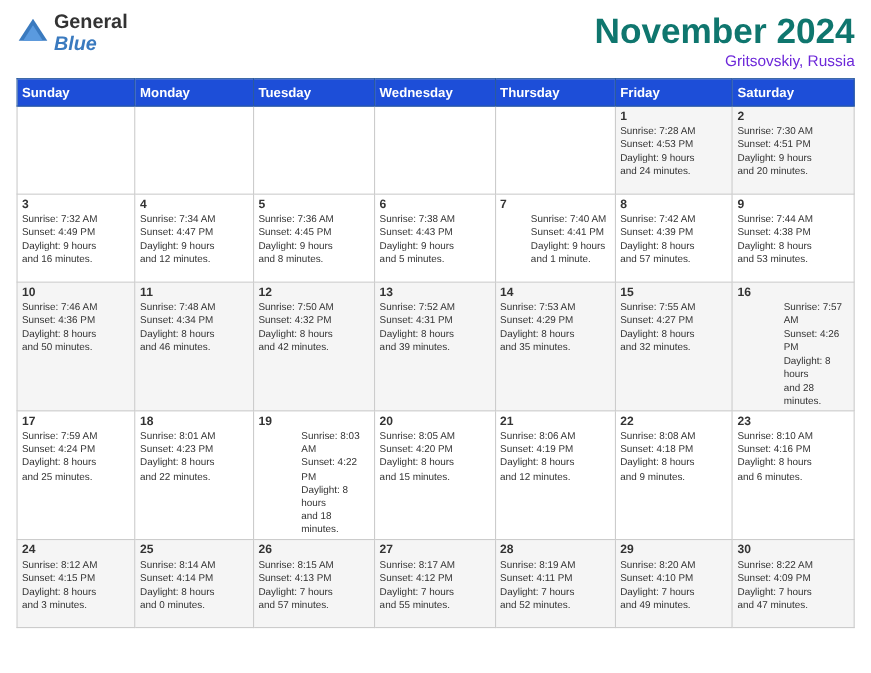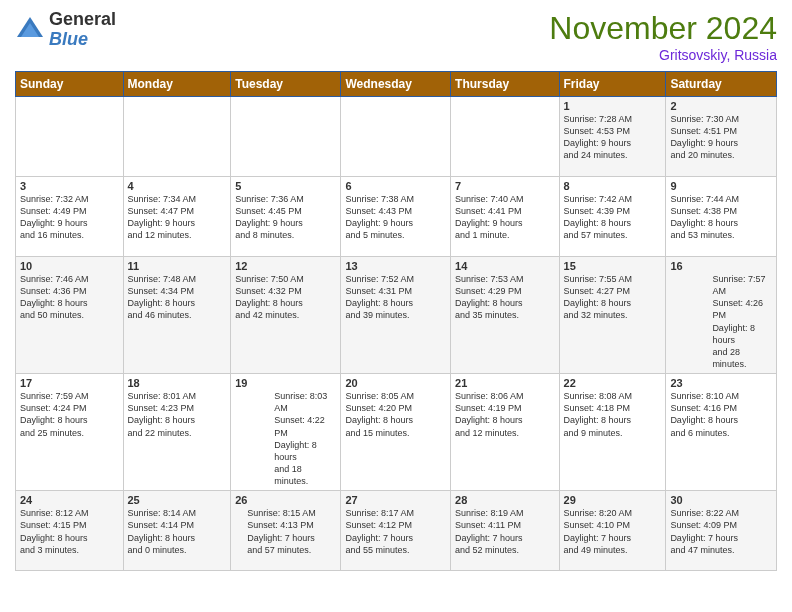--- a/index.html
+++ b/index.html
@@ -44,33 +44,33 @@
     .logo-icon {
       width: 30px;
       height: 30px;
       margin-right: 4px;
     }
     .title-block {
       text-align: right;
     }
     .month-title {
       font-size: 32px;
-      font-weight: normal;
-      color: #4d7c0f;
+      font-weight: bold;
+      color: #0f766e;
     }
     .subtitle {
       font-size: 14px;
       color: #6d28d9;
     }
     .calendar {
       width: 100%;
       border-collapse: collapse;
     }
     .calendar th {
-      background: #a16207;
+      background: #1d4ed8;
       color: #fff;
       font-size: 12px;
       font-weight: bold;
       padding: 5px 4px;
       text-align: left;
       border: 1px solid #2a5a9f;
     }
     .calendar td {
       border: 1px solid #ccc;
       vertical-align: top;
@@ -181,21 +181,21 @@
           </td>
           <td>
             <span class="day-num">6</span>
             <div class="day-info" style="white-space: pre-line;">Sunrise: 7:38 AM
 Sunset: 4:43 PM
 Daylight: 9 hours
 and 5 minutes.</div>
           </td>
           <td>
             <span class="day-num">7</span>
-            <div class="day-info" style="white-space: pre-line;">Sunrise: 7:40 AM
+            <div class="day-info" style="white-space: pre-line; margin-left: 28px;">Sunrise: 7:40 AM
 Sunset: 4:41 PM
 Daylight: 9 hours
 and 1 minute.</div>
           </td>
           <td>
             <span class="day-num">8</span>
             <div class="day-info" style="white-space: pre-line;">Sunrise: 7:42 AM
 Sunset: 4:39 PM
 Daylight: 8 hours
 and 57 minutes.</div>
@@ -320,21 +320,21 @@
           </td>
           <td>
             <span class="day-num">25</span>
             <div class="day-info" style="white-space: pre-line;">Sunrise: 8:14 AM
 Sunset: 4:14 PM
 Daylight: 8 hours
 and 0 minutes.</div>
           </td>
           <td>
             <span class="day-num">26</span>
-            <div class="day-info" style="white-space: pre-line; margin-left: 12px;">Sunrise: 8:15 AM
+            <div class="day-info" style="white-space: pre-line;">Sunrise: 8:15 AM
 Sunset: 4:13 PM
 Daylight: 7 hours
 and 57 minutes.</div>
           </td>
           <td>
             <span class="day-num">27</span>
             <div class="day-info" style="white-space: pre-line;">Sunrise: 8:17 AM
 Sunset: 4:12 PM
 Daylight: 7 hours
 and 55 minutes.</div>

